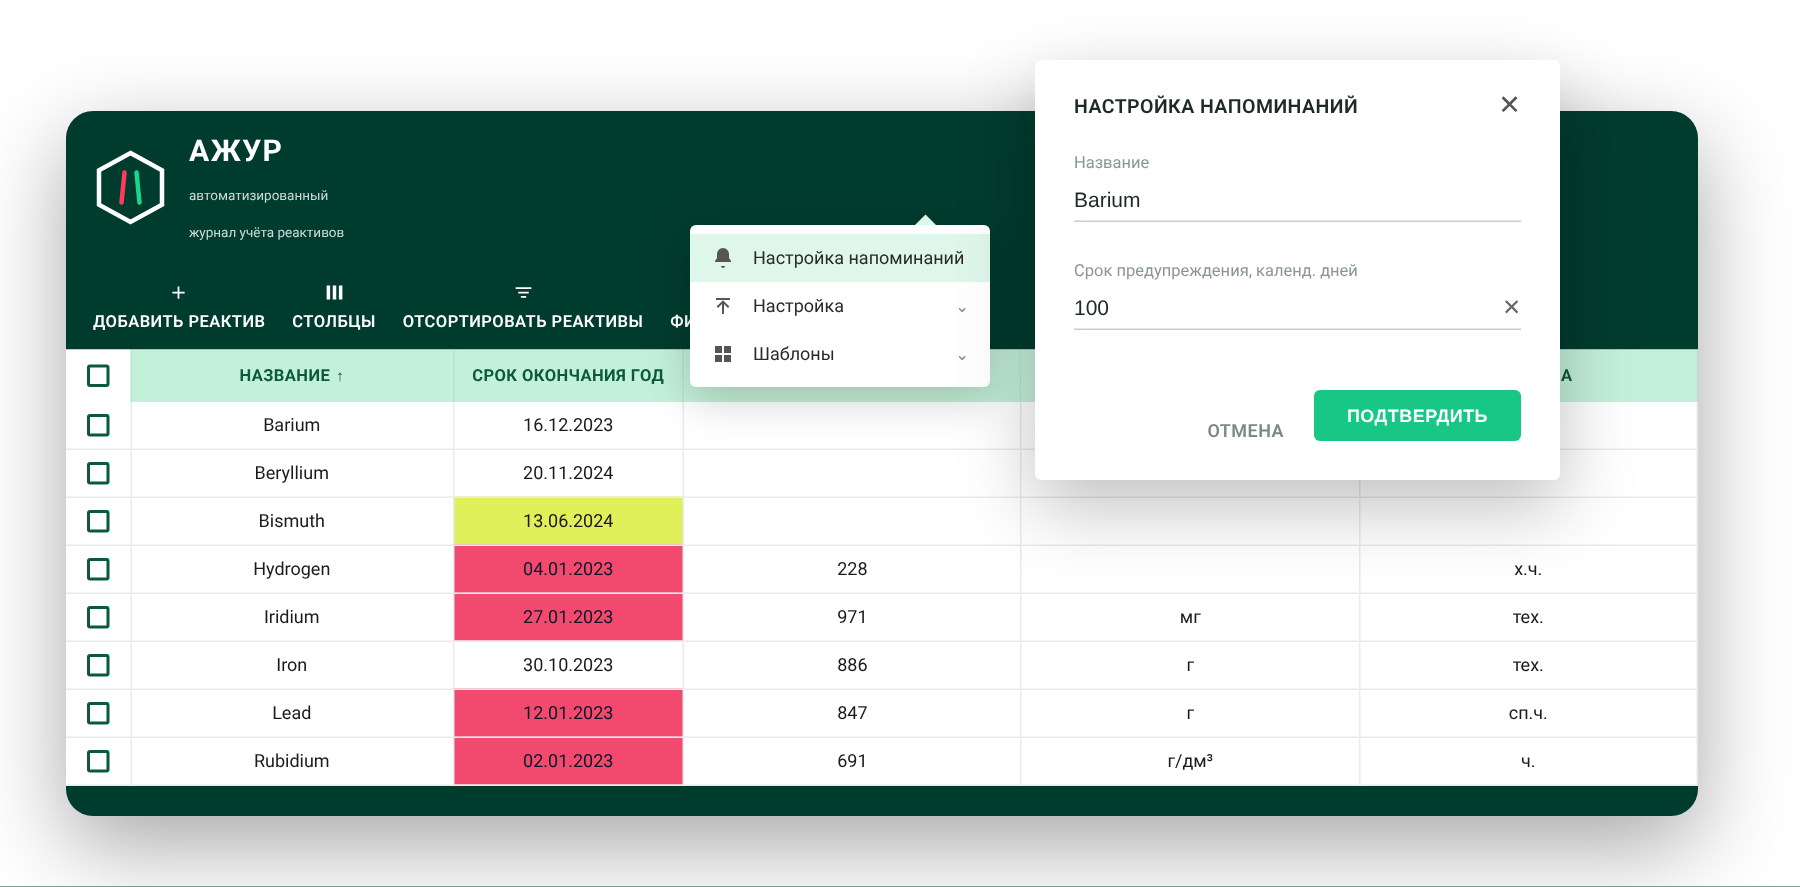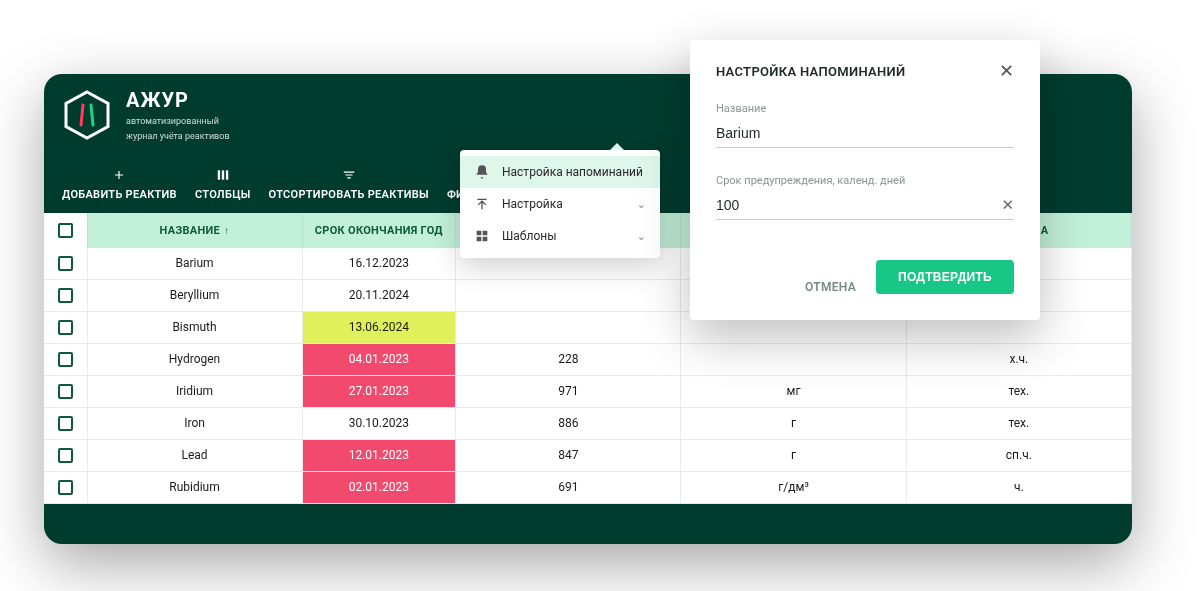--- a/index.html
+++ b/index.html
@@ -27,21 +27,21 @@
     align-items: center;
     padding: 14px 18px 4px 18px;
     gap: 14px;
   }
   .logo {
     width: 50px; height: 50px;
     display: flex; align-items: center; justify-content: center;
   }
   .brand-text { color: #fff; }
   .brand-title { font-size: 20px; font-weight: 700; letter-spacing: 1px; }
-  .brand-sub { font-size: 9px; opacity: 0.8; line-height: 1.2; margin-top: 4px; }
+  .brand-sub { font-size: 9px; opacity: 0.8; line-height: 1.2; margin-top: 14px; }
   .toolbar {
     display: flex;
     gap: 18px;
     padding: 22px 18px 12px 18px;
     align-items: center;
     position: relative;
   }
   .tb-btn {
     display: flex;
     align-items: center;
@@ -82,21 +82,21 @@
   td.check-col { border-right: 1px solid #e7ece9; }
   .chk {
     width: 15px; height: 15px;
     border: 2px solid #0b5a3b;
     border-radius: 2px;
     margin: auto;
   }
   .chk.h { border-color: #0b5a3b; }
   .sort-arrow { font-size: 10px; margin-left: 4px; }
   .yellow { background: #dff05a; }
-  .red { background: #f14a6e; color: #ffffff; margin-left: 42px; }
+  .red { background: #f14a6e; color: #0f172a; margin-left: 42px; }
   
   .dropdown {
     position: absolute;
     left: 460px;
     top: 150px;
     width: 200px;
     background: #fff;
     border-radius: 4px;
     box-shadow: 0 8px 30px rgba(0,0,0,0.2);
     padding: 6px 0;

